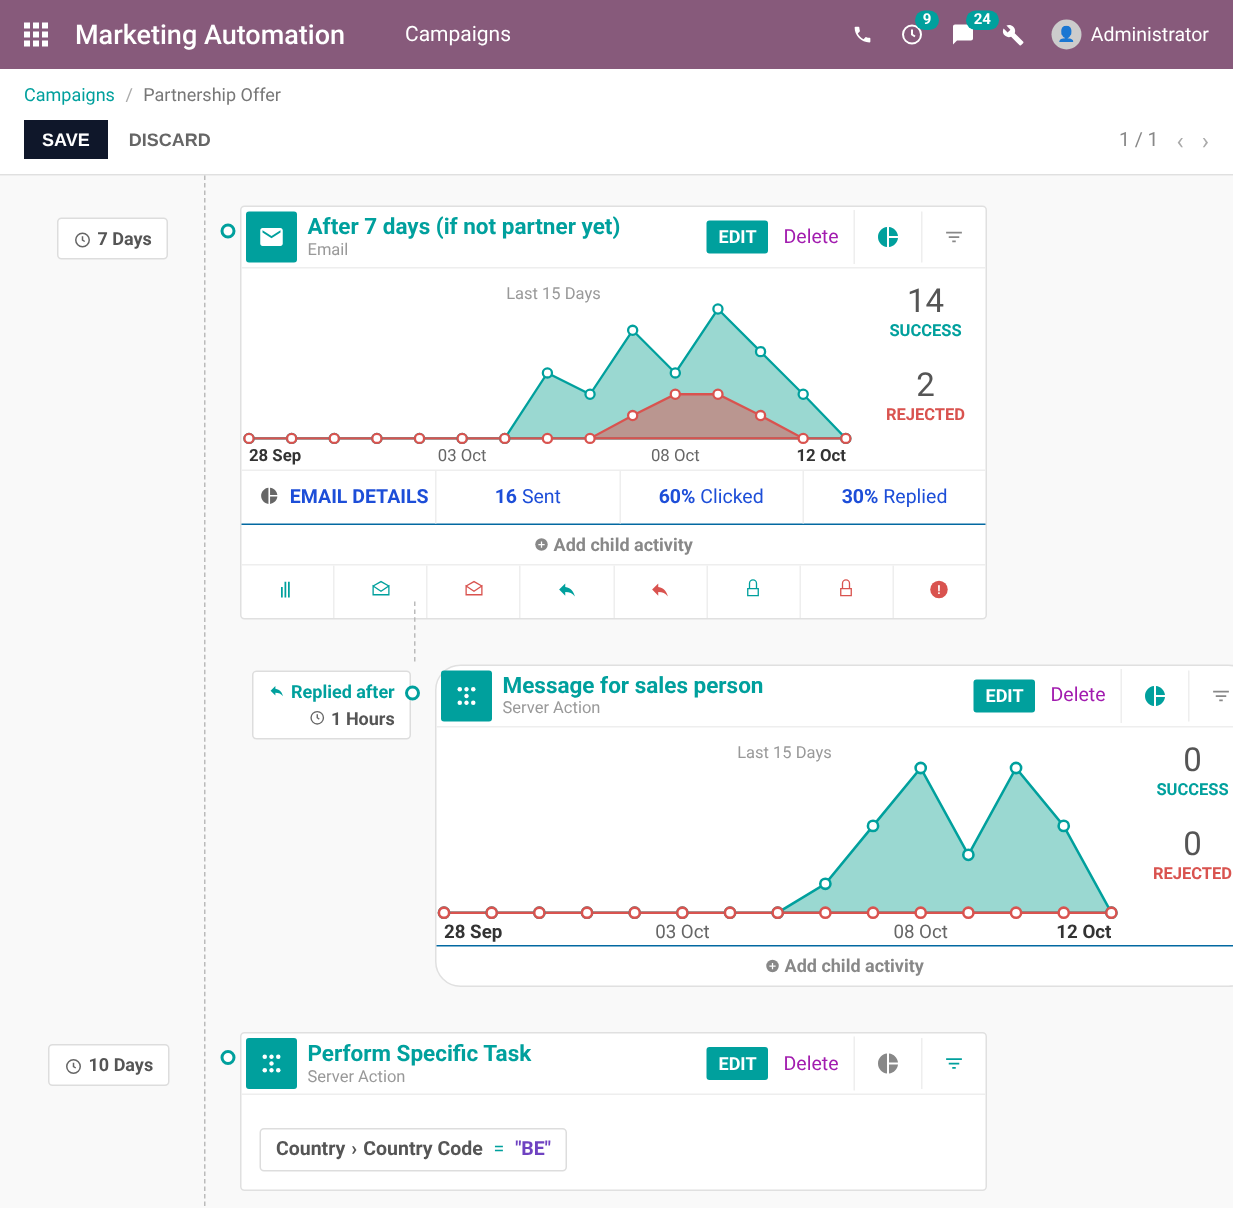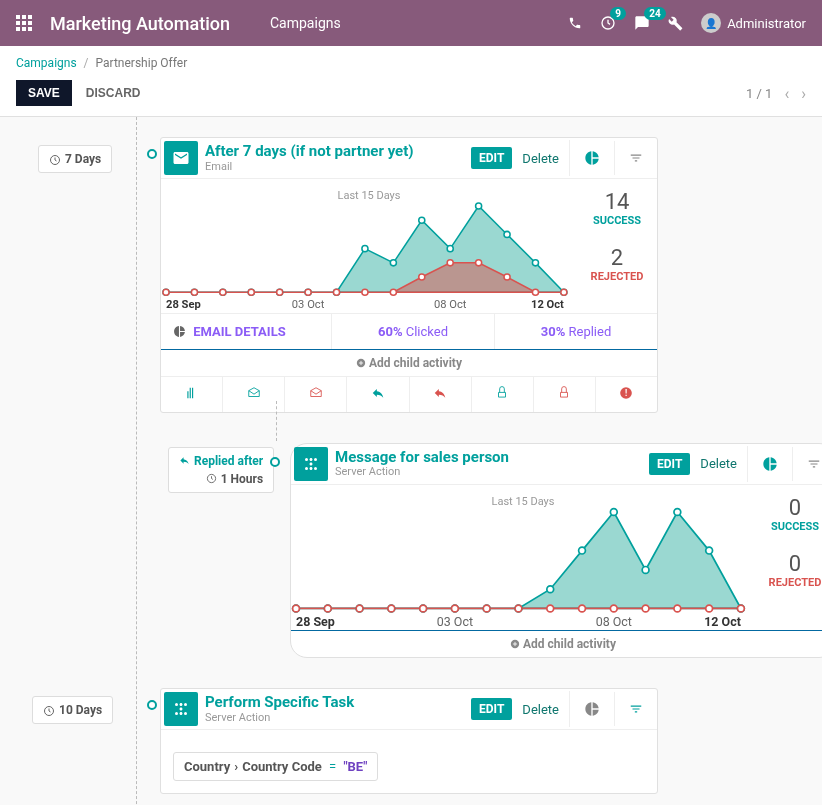--- a/index.html
+++ b/index.html
@@ -36,37 +36,37 @@
 .timeline-dot { position: absolute; width: 10px; height: 10px; border: 2px solid #00A09D; background: #fff; border-radius: 50%; left: 131px; }
 
 .card { background: #fff; border: 1px solid #e0e0e0; border-radius: 3px; }
 .card-header { display: flex; align-items: center; border-bottom: 1px solid #eee;}
 .type-icon { width: 34px; height: 34px; background: #00A09D; color: #fff; display: flex; align-items: center; justify-content: center; margin: 3px; border-radius: 2px; }
 .card-title-wrap { flex: 1; padding-left: 4px; }
 .card-title { color: #00A09D; font-size: 15px; font-weight: bold; line-height: 1.1;}
 .card-subtitle { color: #999; font-size: 11px; }
 .card-actions { display: flex; align-items: center; gap: 0; }
 .btn-edit { background: #00A09D; color: #fff; padding: 4px 8px; font-size: 12px; font-weight: bold; border-radius: 2px; cursor: pointer; }
-.btn-delete { color: #0f766e; font-size: 13px; padding: 4px 10px; cursor: pointer; }
+.btn-delete { color: #a21caf; font-size: 13px; padding: 4px 10px; cursor: pointer; }
 .tab-icon { padding: 10px 14px; border-left: 1px solid #eee; color: #888; cursor: pointer; display:flex; align-items:center;}
 .tab-icon.active { color: #00A09D; }
 
 .chart-body { display: flex; }
 .chart-area { flex: 1; position: relative; padding: 10px 5px 5px; }
 .chart-label { text-align: center; color: #999; font-size: 11px; padding-bottom: 4px; }
 .chart-svg { width: 100%; display: block; }
 .stats-col { width: 80px; text-align: center; padding: 10px 0; }
 .stat-num { font-size: 22px; color: #555; }
 .stat-lbl { font-size: 11px; font-weight: bold; }
 .stat-lbl.success { color: #00A09D; }
 .stat-lbl.rejected { color: #d9534f; }
 .stats-col .stat-block + .stat-block { margin-top: 18px; }
 
 .details-row { display: flex; border-top: 1px solid #eee; }
-.detail-cell { flex: 1; text-align: center; padding: 10px 4px; border-right: 1px solid #eee; font-size: 13px; color: #8b5cf6;}
+.detail-cell { flex: 1; text-align: center; padding: 10px 4px; border-right: 1px solid #eee; font-size: 13px; color: #1d4ed8;}
 .detail-cell:first-child { text-align: left; padding-left: 12px; font-weight: bold; }
 .detail-cell:first-child .icon { margin-right: 4px; }
 .detail-cell:last-child { border-right: none; }
 .detail-cell b { font-weight: bold; }
 
 .add-child { text-align: center; font-size: 12px; color: #888; padding: 6px; cursor: pointer; border-top:1px solid #0369a1;}
 .add-child b { font-weight: bold; }
 
 .trigger-row { display: flex; border-top: 1px solid #eee; }
 .trigger-cell { flex: 1; text-align: center; padding: 8px; border-right: 1px solid #eee; cursor: pointer; }
@@ -244,20 +244,21 @@
           </div>
         </div>
       </div>
       <div class="details-row">
         <div class="detail-cell">
           <svg class="icon" width="13" height="13" viewBox="0 0 24 24" fill="#666" style="vertical-align:-2px;">
               <path d="M11 2v20C5.9 21.5 2 17.2 2 12S5.9 2.5 11 2zm2 0v9h9c-.5-4.8-4.2-8.5-9-9zm0 11v9c4.8-.5 8.5-4.2 9-9h-9z"></path>
             </svg>
           <span>EMAIL DETAILS</span>
         </div>
+        <div class="detail-cell"><b>16</b> <span>Sent</span></div>
         <div class="detail-cell"><b>60%</b> <span>Clicked</span></div>
         <div class="detail-cell"><b>30%</b> <span>Replied</span></div>
       </div>
       <div class="add-child">
         <svg width="10" height="10" viewBox="0 0 24 24" fill="#888" style="vertical-align:-1px;">
             <circle cx="12" cy="12" r="10"></circle>
             <path d="M12 7v10M7 12h10" stroke="#fff" stroke-width="2"></path>
           </svg>
         <b>Add child activity</b>
       </div>

